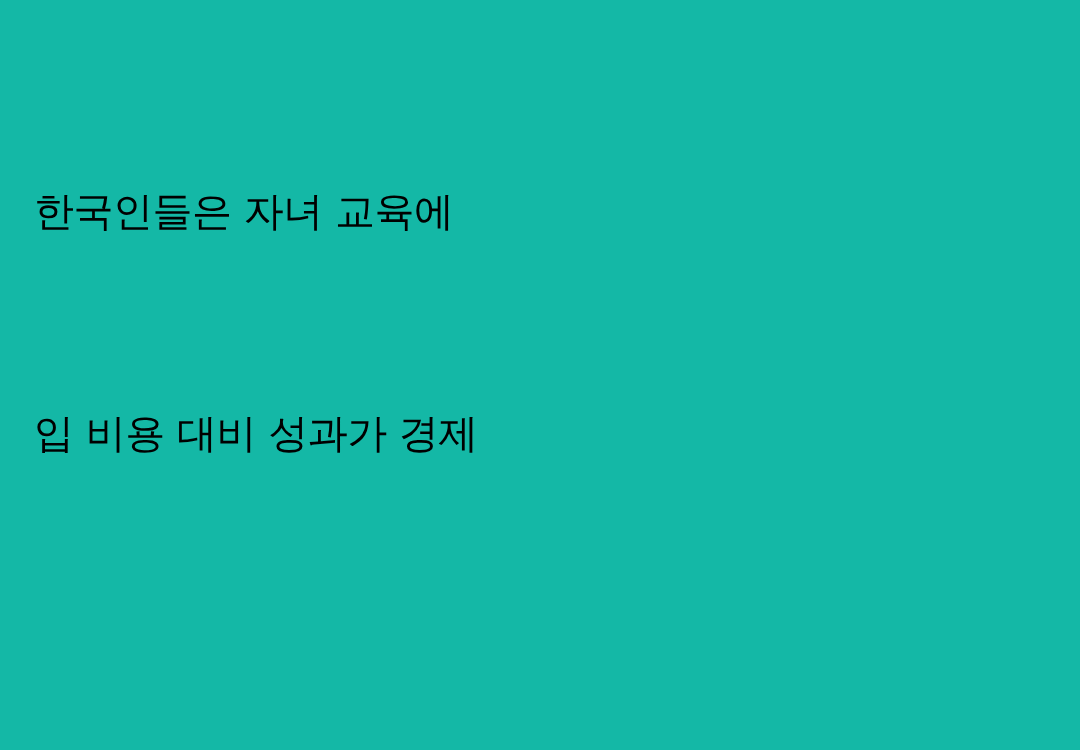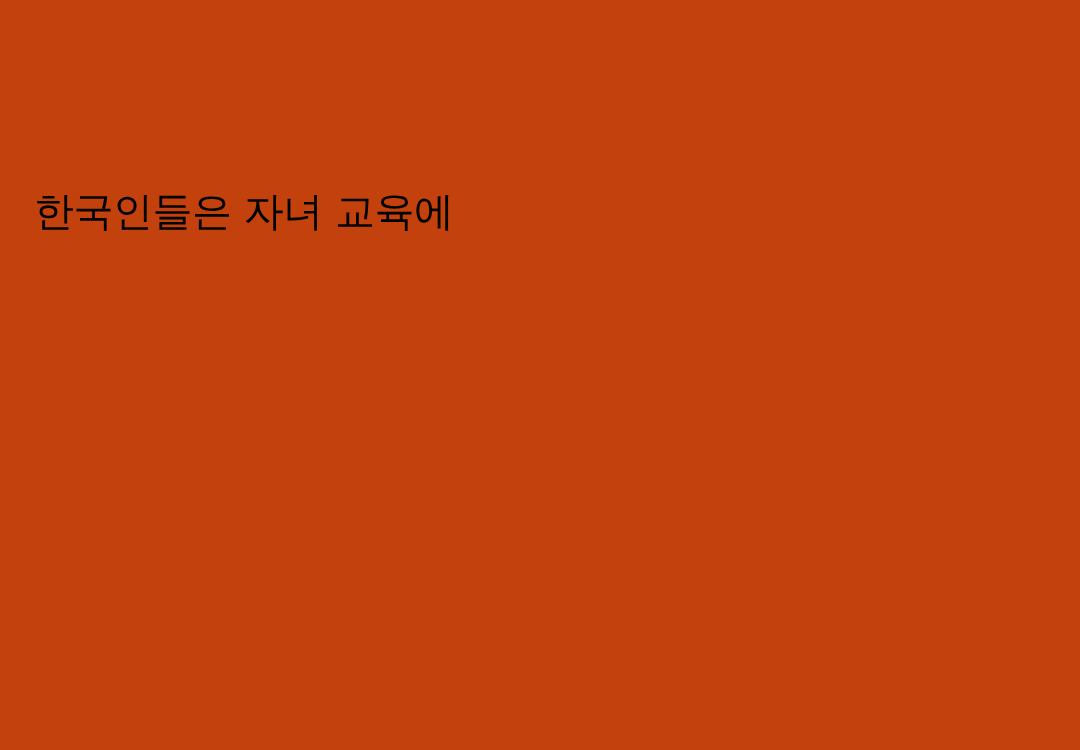--- a/index.html
+++ b/index.html
@@ -10,21 +10,21 @@
   body {
     width: 1080px;
     height: 750px;
     overflow: hidden;
     font-family: "DejaVu Sans", "Liberation Sans", sans-serif;
   }
   .page {
     position: relative;
     width: 1080px;
     height: 750px;
-    background: #c2410c;
+    background: #14b8a6;
     box-sizing: border-box;
     padding: 26px 30px 0 34px;
   }
   .article-body {
     color: #000000;
     font-size: 40px;
     line-height: 74px;
     letter-spacing: -0.5px;
     font-weight: 400;
     white-space: pre-wrap;
@@ -34,20 +34,21 @@
     display: block;
     white-space: pre;
   }
 </style>
 </head>
 <body>
 
 <div class="page">
   <div class="article-body">
     <span class="line">한국인들은 자녀 교육에</span>
+    <span class="line">입 비용 대비 성과가 경제</span>
     
     
     
     
     
     
     
   </div>
 </div>
 

